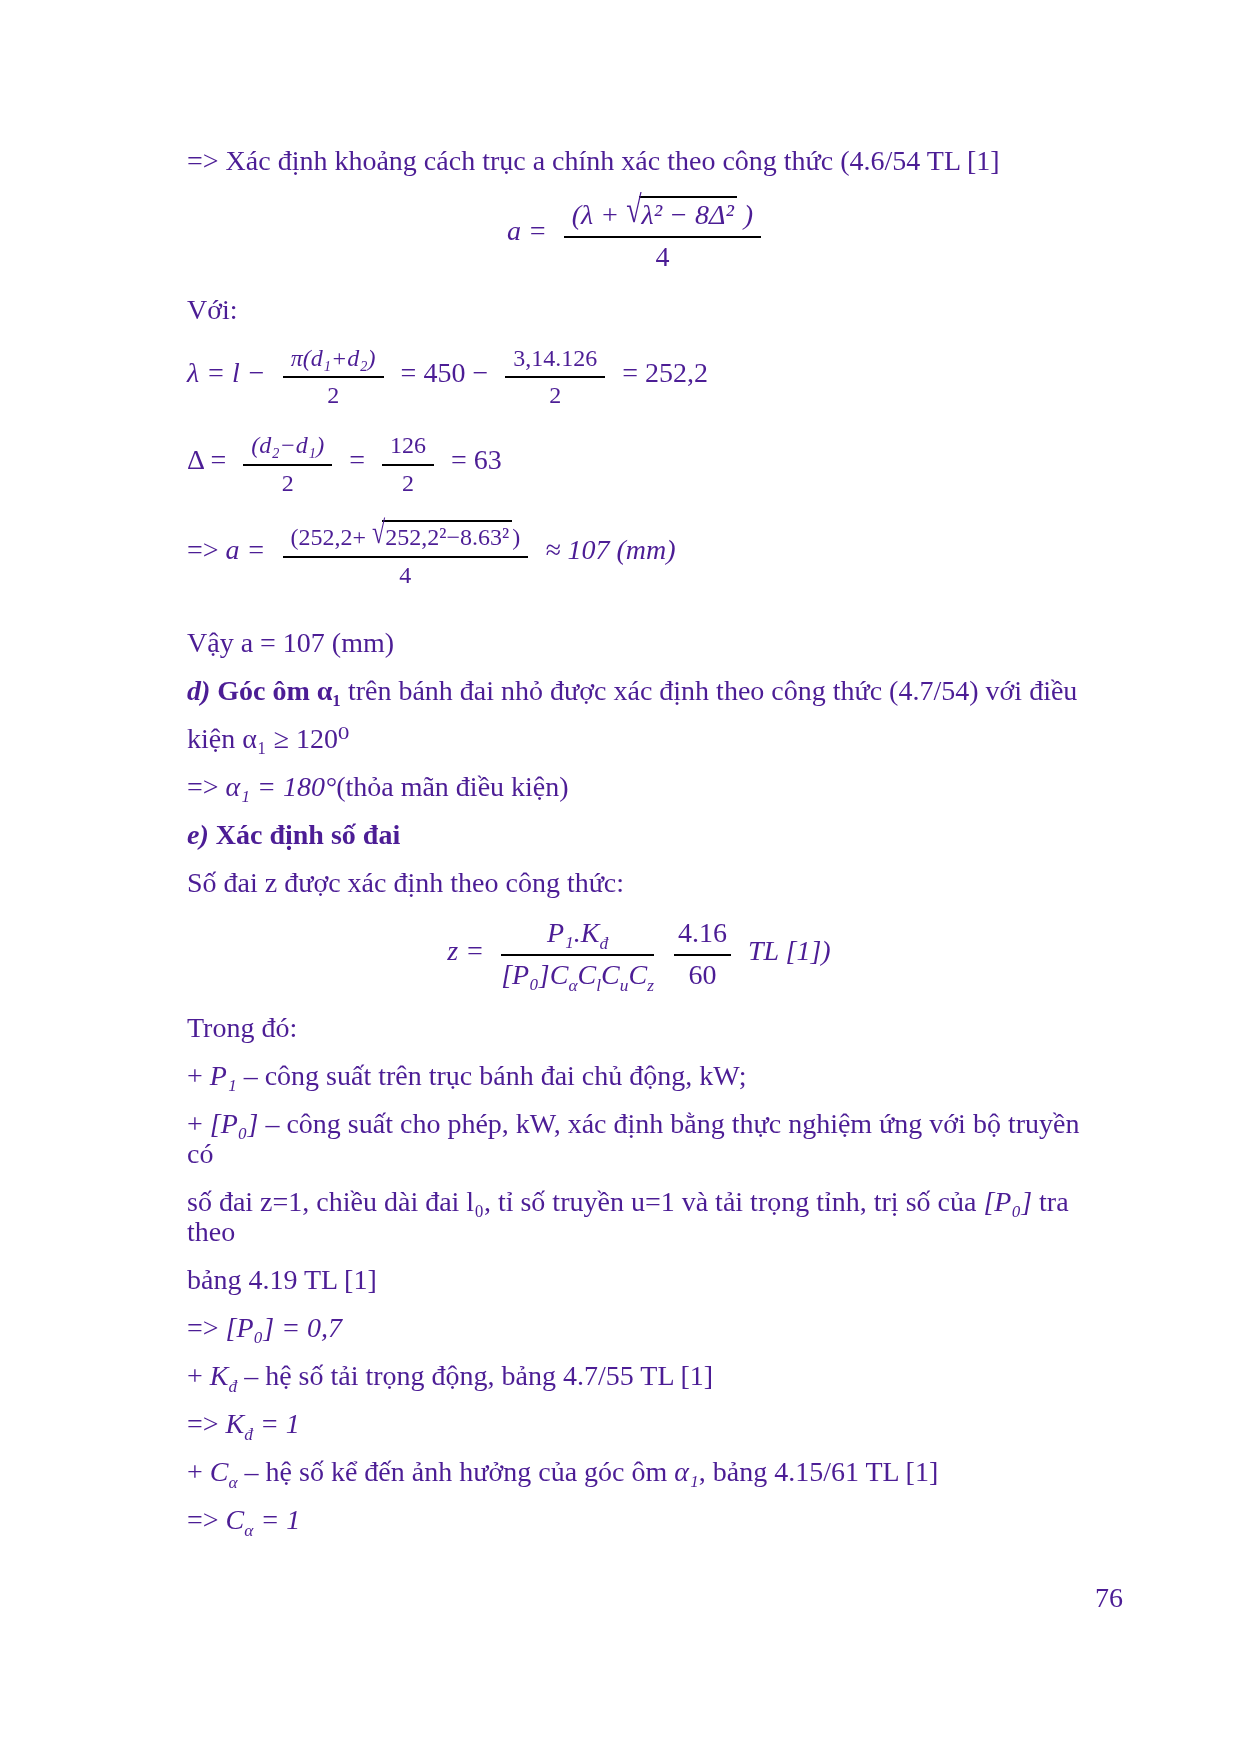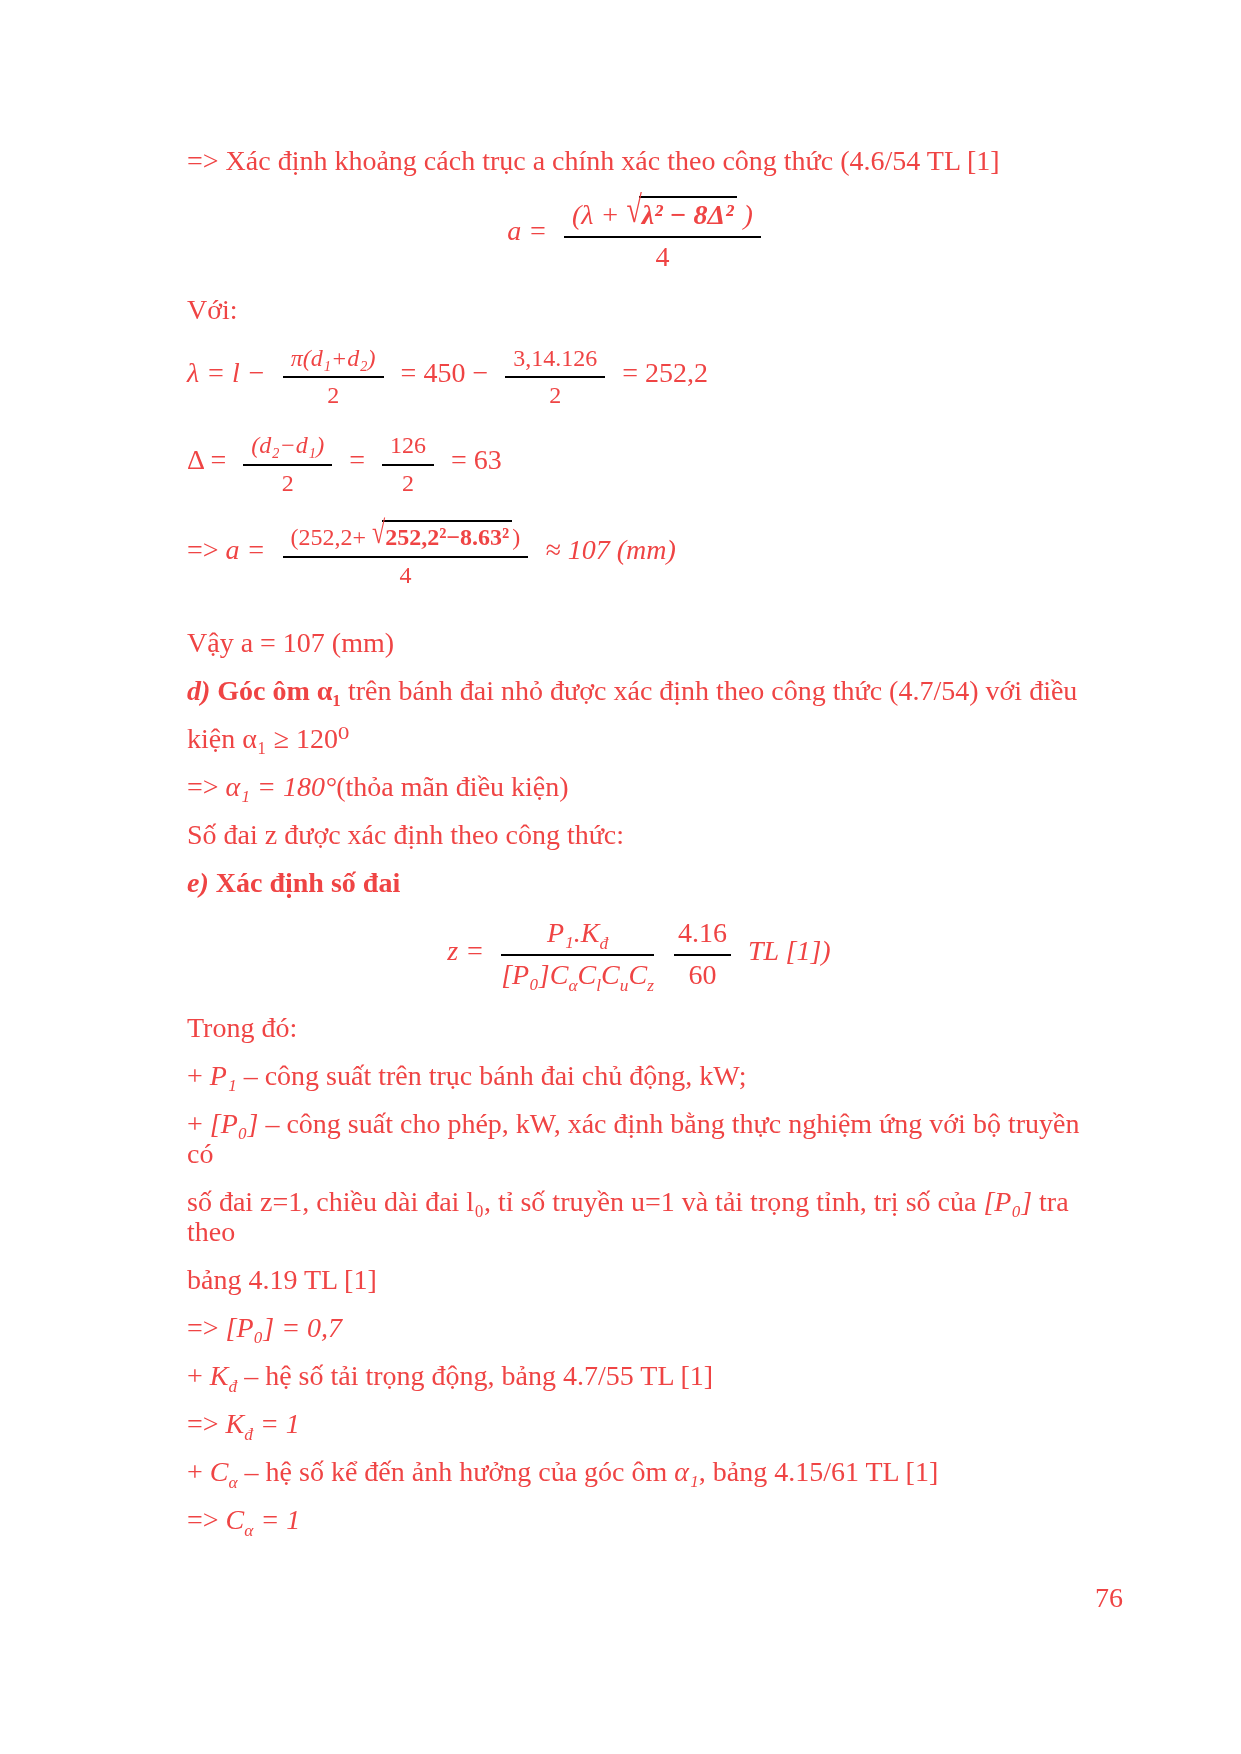--- a/index.html
+++ b/index.html
@@ -3,21 +3,21 @@
 <meta charset="utf-8">
 <style>
   * { box-sizing: border-box; }
   html, body { margin: 0; padding: 0; background: #ffffff; }
   .page {
     position: relative;
     width: 1241px;
     height: 1754px;
     margin: 0 auto;
     background: #ffffff;
-    color: #ef4444;
+    color: #4c1d95;
     font-family: "Liberation Serif", "DejaVu Serif", serif;
     font-size: 28px;
     padding: 146px 150px 0 187px;
     overflow: hidden;
   }
   .line { margin: 0 0 18px 0; line-height: 30px; }
   .math  { font-style: italic; }
   .plain { font-style: normal; }
   .bold  { font-weight: bold; }
   .bolditalic { font-weight: bold; font-style: italic; }
@@ -39,21 +39,21 @@
   .frac.ref .num, .frac.ref .den { padding-left: 4px; padding-right: 4px; }
 
   .sqrt { white-space: nowrap; }
   .rad {
     display: inline-block;
     transform: scaleY(1.35);
     transform-origin: 60% 100%;
     margin-right: -3px;
     font-style: normal;
   }
-  .sqrt-body { display: inline-block; border-top: 2px solid #000; padding: 2px 3px 0 3px; font-weight: bold; }
+  .sqrt-body { display: inline-block; border-top: 2px solid #000; padding: 2px 3px 0 3px; }
 
   .mb-extra { margin-bottom: 40px; }
   .mt-small { margin-top: 6px; }
 
   .page-number {
     position: absolute;
     right: 118px;
     bottom: 140px;
     font-size: 28px;
     font-family: Liberation Serif, serif;
@@ -129,25 +129,25 @@
 
   <p class="line">
     <span>kiện </span><span class="plain">α₁ ≥ 120⁰</span>
   </p>
 
 
   <p class="line">
     <span>=&gt; </span><span class="math">α₁ = 180°</span><span>(thỏa mãn điều kiện)</span>
   </p>
 
-  <p class="line">Số đai z được xác định theo công thức:</p>
-
   <p class="line">
     <span class="bolditalic">e) </span><span class="bold">Xác định số đai</span>
   </p>
+
+  <p class="line">Số đai z được xác định theo công thức:</p>
 
   <div class="formula center">
     <span class="math">z =</span>
     <span class="frac">
       <span class="num math">
         <span>P₁.K</span><sub>đ</sub>
       </span>
       <span class="den math">
         <span>[P₀]C</span><sub>α</sub><span>C</span><sub>l</sub><span>C</span><sub>u</sub><span>C</span><sub>z</sub>
       </span>

